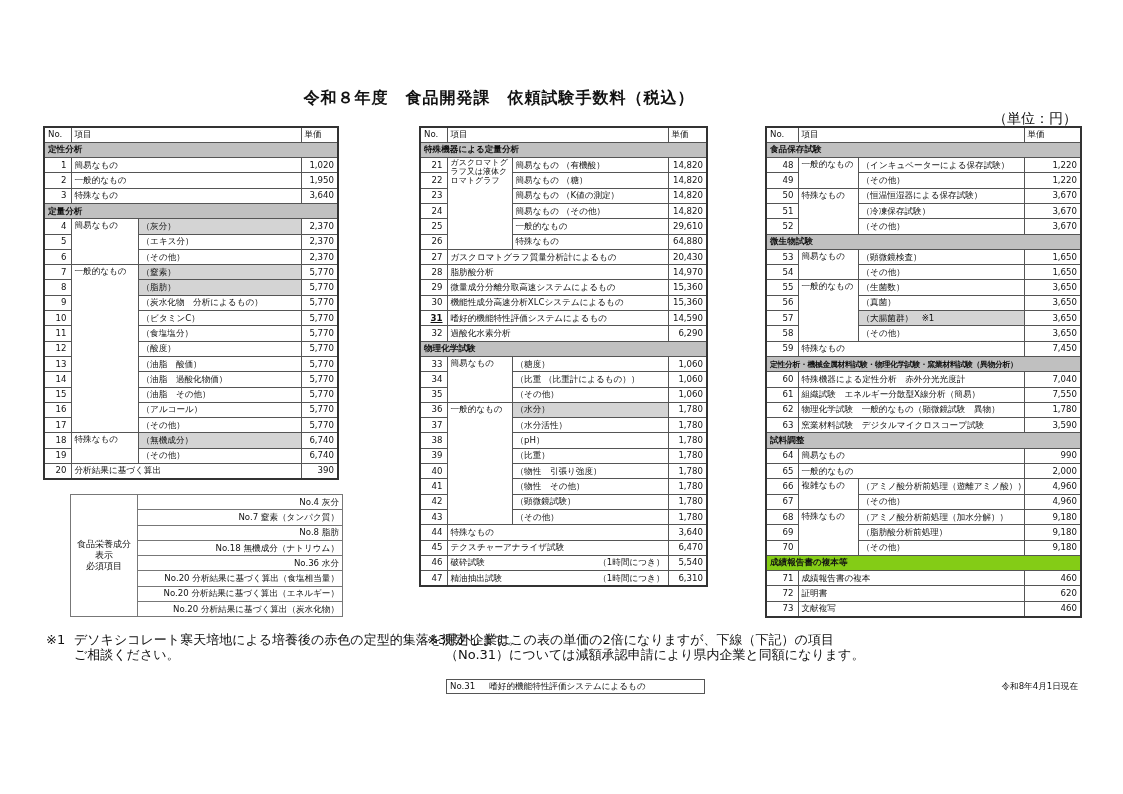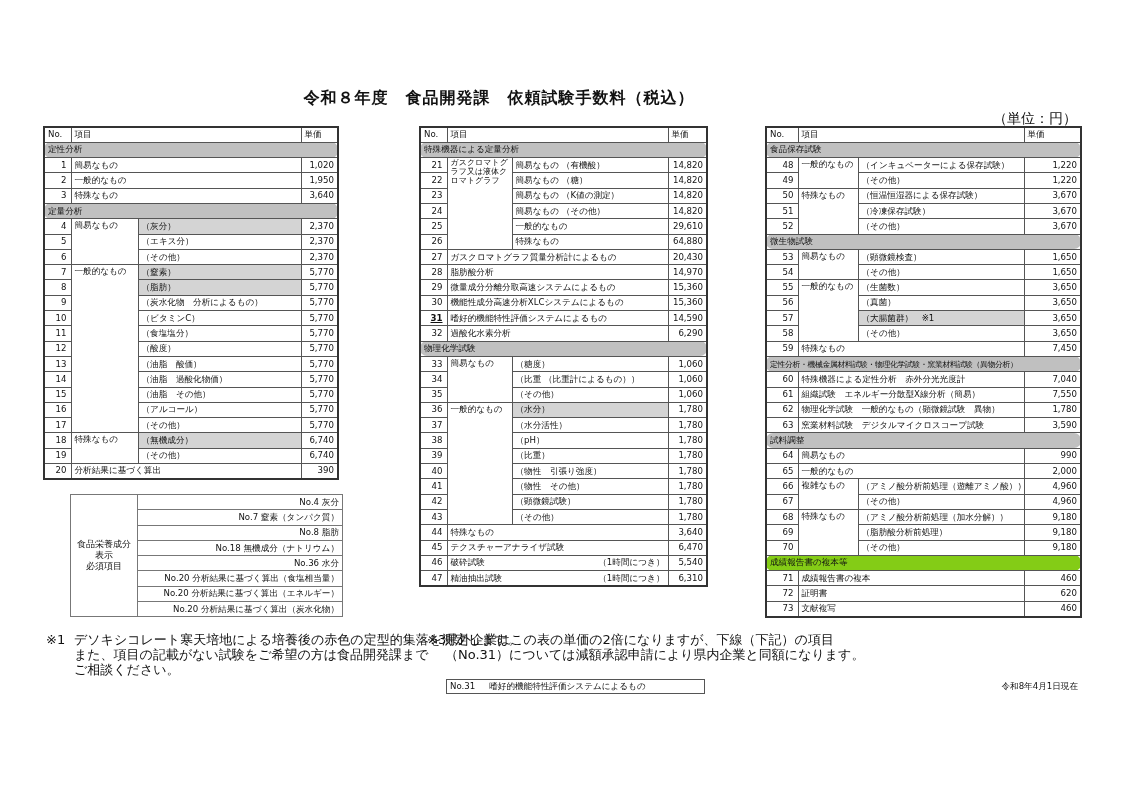--- a/index.html
+++ b/index.html
@@ -5,21 +5,21 @@
   * { box-sizing: border-box; margin: 0; padding: 0; }
   html, body { width: 1123px; height: 794px; background: #ffffff; overflow: hidden; }
   body { position: relative; font-family: "DejaVu Sans", "Liberation Sans", sans-serif; color: #111; font-size: 9px; }
   .title { position: absolute; left: 0; width: 998px; top: 88px; text-align: center; font-size: 16px; font-weight: bold; letter-spacing: 1px; }
   .unit { position: absolute; right: 46px; top: 110px; font-size: 14px; }
   table.fee { position: absolute; border-collapse: collapse; border: 2px solid #333; table-layout: fixed; }
   table.fee td { border: 1px solid #555; height: 15.3px; line-height: 13px; padding: 0 3px; font-size: 8.6px; white-space: nowrap; overflow: hidden; vertical-align: middle; }
   table.fee td.no { text-align: right; padding-right: 4px; }
   table.fee td.price { text-align: right; }
   table.fee tr.head td { text-align: left; }
-  table.fee tr.section td { background: #c0c0c0; font-weight: normal; border-radius: 7px; }
+  table.fee tr.section td { background: #c0c0c0; font-weight: bold; }
   table.fee tr.section.plain td { background: #84cc16; }
   table.fee td.shade { background: #d4d4d4; }
   table.fee td.grp { vertical-align: top; white-space: normal; }
   table.fee td.grp.small { font-size: 8px; line-height: 9px; }
   .note-suffix { float: right; }
   .ul { text-decoration: underline; font-weight: bold; }
   table.nutri { position: absolute; border-collapse: collapse; border: 1px solid #555; table-layout: fixed; }
   table.nutri td { border: 1px solid #777; height: 15.3px; line-height: 13px; padding: 0 3px; font-size: 8.6px; white-space: nowrap; text-align: right; }
   table.nutri td.label { text-align: center; white-space: normal; line-height: 11px; vertical-align: middle; font-size: 9px; }
   .fn { position: absolute; font-size: 13px; line-height: 15px; }
@@ -519,21 +519,20 @@
   <tr>
         <td class="no">73</td>
         <td colspan="2">文献複写</td>
         <td class="price">460</td>
       </tr>
 </tbody>
   </table>
 
 <div class="fn" style="left:46px; top:632px;">
   <div><span class="mark">※1</span><span>デソキシコレート寒天培地による培養後の赤色の定型的集落を測定します。</span></div>
-  <div><span class="mark"></span><span>また、項目の記載がない試験をご希望の方は食品開発課まで</span></div>
   <div><span class="mark"></span><span>ご相談ください。</span></div>
 </div>
 
 <div class="fn" style="left:427px; top:632px;">
   <div><span class="mark" style="width:18px">※3</span><span>県外企業はこの表の単価の2倍になりますが、下線（下記）の項目</span></div>
   <div><span class="mark" style="width:18px"></span><span>（No.31）については減額承認申請により県内企業と同額になります。</span></div>
 </div>
 
 <div class="box31">
   <span>No.31</span><span class="gap"></span><span>嗜好的機能特性評価システムによるもの</span>

